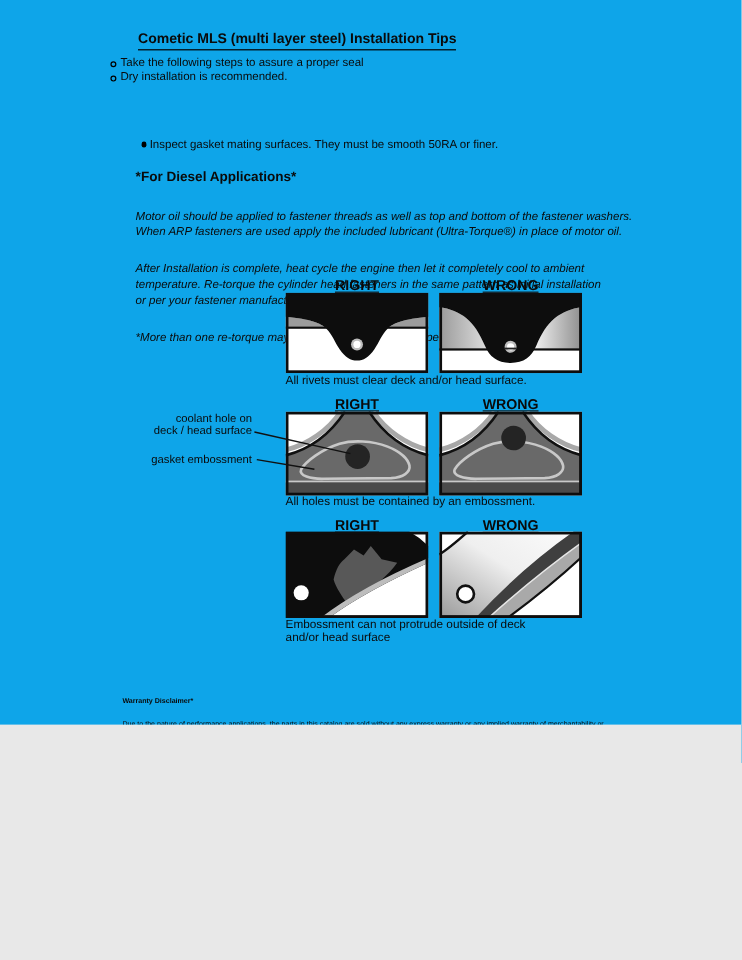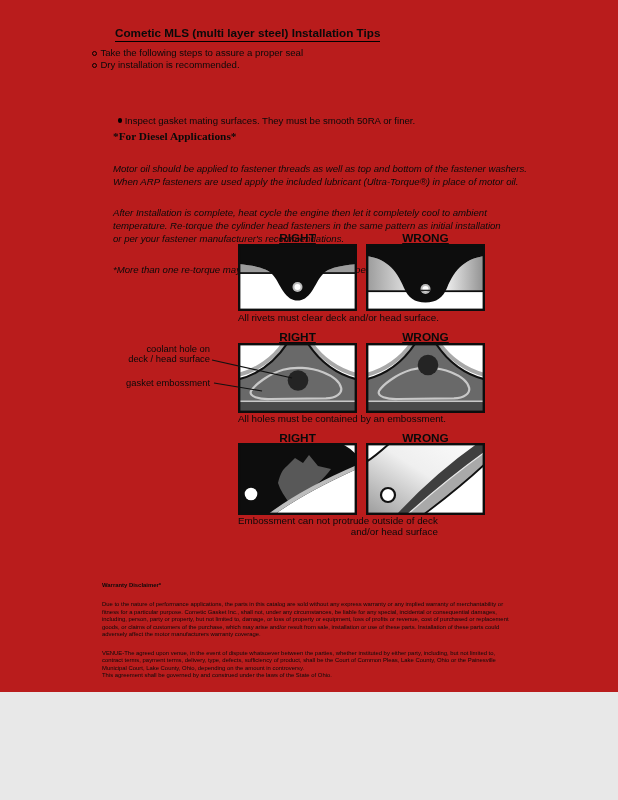--- a/index.html
+++ b/index.html
@@ -1,29 +1,29 @@
 <!DOCTYPE html>
 <html><head>
 <meta charset="utf-8">
 <style>
   html,body{margin:0;padding:0;background:#e8e8e8;}
-  .page{position:relative;width:618px;height:692px;background:#b91c1c;margin:0 auto;
+  .page{position:relative;width:618px;height:604px;background:#0ea5e9;margin:0 auto;
         font-family:"Liberation Sans", sans-serif;color:#0a0a0a;overflow:hidden;}
   .title{position:absolute;left:115px;top:26px;font-size:11.7px;font-weight:bold;}
   .title .ul{border-bottom:1.4px solid #000;padding-bottom:1.5px;}
   .bullets{position:absolute;left:92px;top:47px;font-size:9.6px;line-height:11.9px;width:460px;}
   .brow{display:flex;align-items:flex-start;}
   .b-open{flex:0 0 auto;width:3.4px;height:3.4px;border:1px solid #000;border-radius:50%;margin:3.6px 3px 0 0;}
   .b-fill{flex:0 0 auto;width:4.2px;height:4.2px;background:#000;border-radius:50%;margin:3.6px 2.5px 0 0;}
   .sub{margin-left:26px;margin-top:44px;}
   .diesel{position:absolute;left:113px;top:117px;width:420px;font-size:9.6px;line-height:12.9px;white-space:pre-line;}
-  .diesel h2{font-size:11.3px;margin:0 0 7px 0;font-family:Liberation Serif, serif;}
+  .diesel h2{font-size:11.3px;margin:12px 0 7px 0;}
   .diesel p{margin:0 0 5.5px 0;font-style:italic;}
   .figlabel{position:absolute;width:119px;text-align:center;font-weight:bold;font-size:11.8px;text-decoration:underline;}
-  .caption{position:absolute;left:238px;font-size:9.8px;line-height:10.6px;white-space:pre-line;text-align:right;}
+  .caption{position:absolute;left:238px;font-size:9.8px;line-height:10.6px;white-space:pre-line;}
   .diag{position:absolute;display:block;}
   .ann{position:absolute;left:96px;width:114px;text-align:right;font-size:9.4px;line-height:9.9px;white-space:pre-line;}
   .leaders{position:absolute;left:204px;top:352px;z-index:5;}
   .warranty{position:absolute;left:102px;top:574px;width:480px;font-size:5.9px;line-height:7.5px;white-space:pre-line;}
   .warranty h3{font-size:5.9px;margin:0 0 4.5px 0;}
   .warranty p{margin:0 0 3.6px 0;}
   .code{position:absolute;left:386px;top:756px;font-size:19px;letter-spacing:.2px;}
 </style>
 </head>
 <body>

